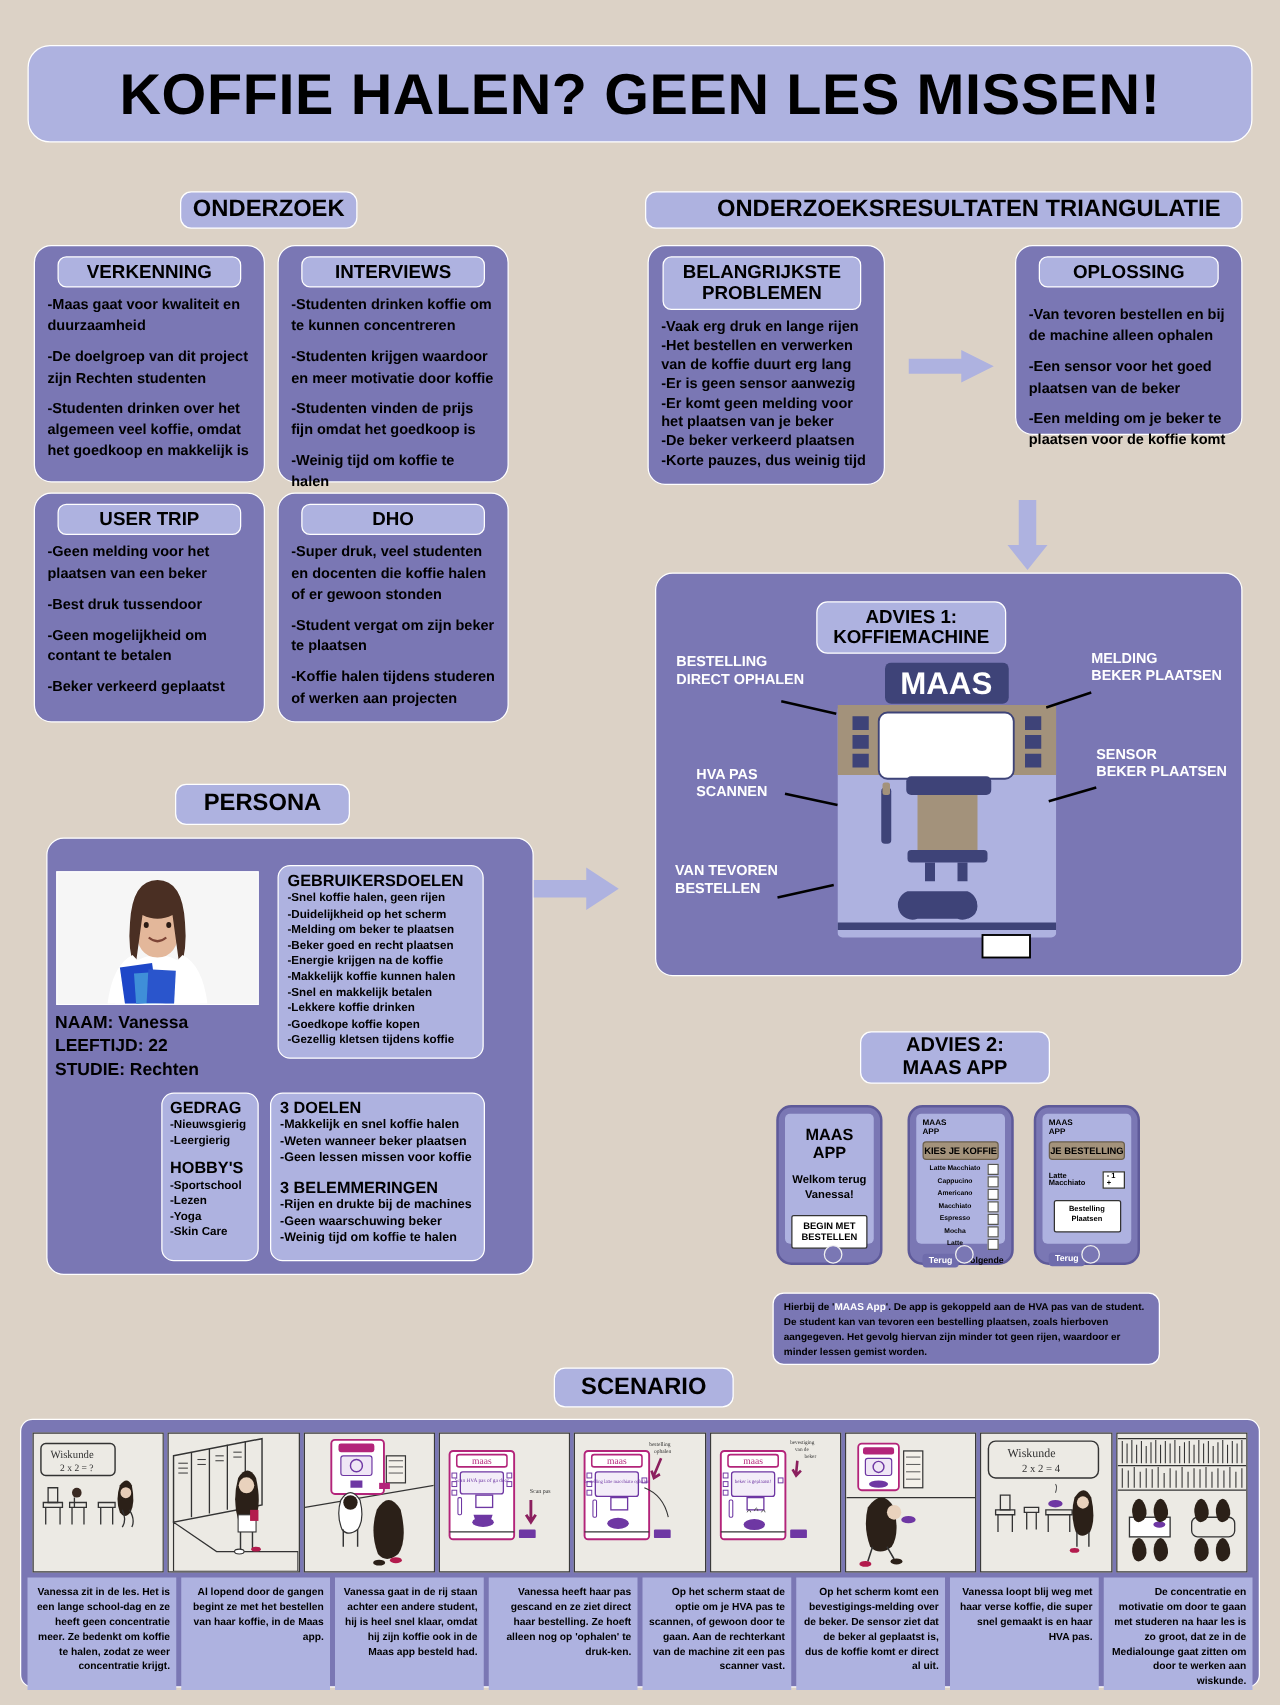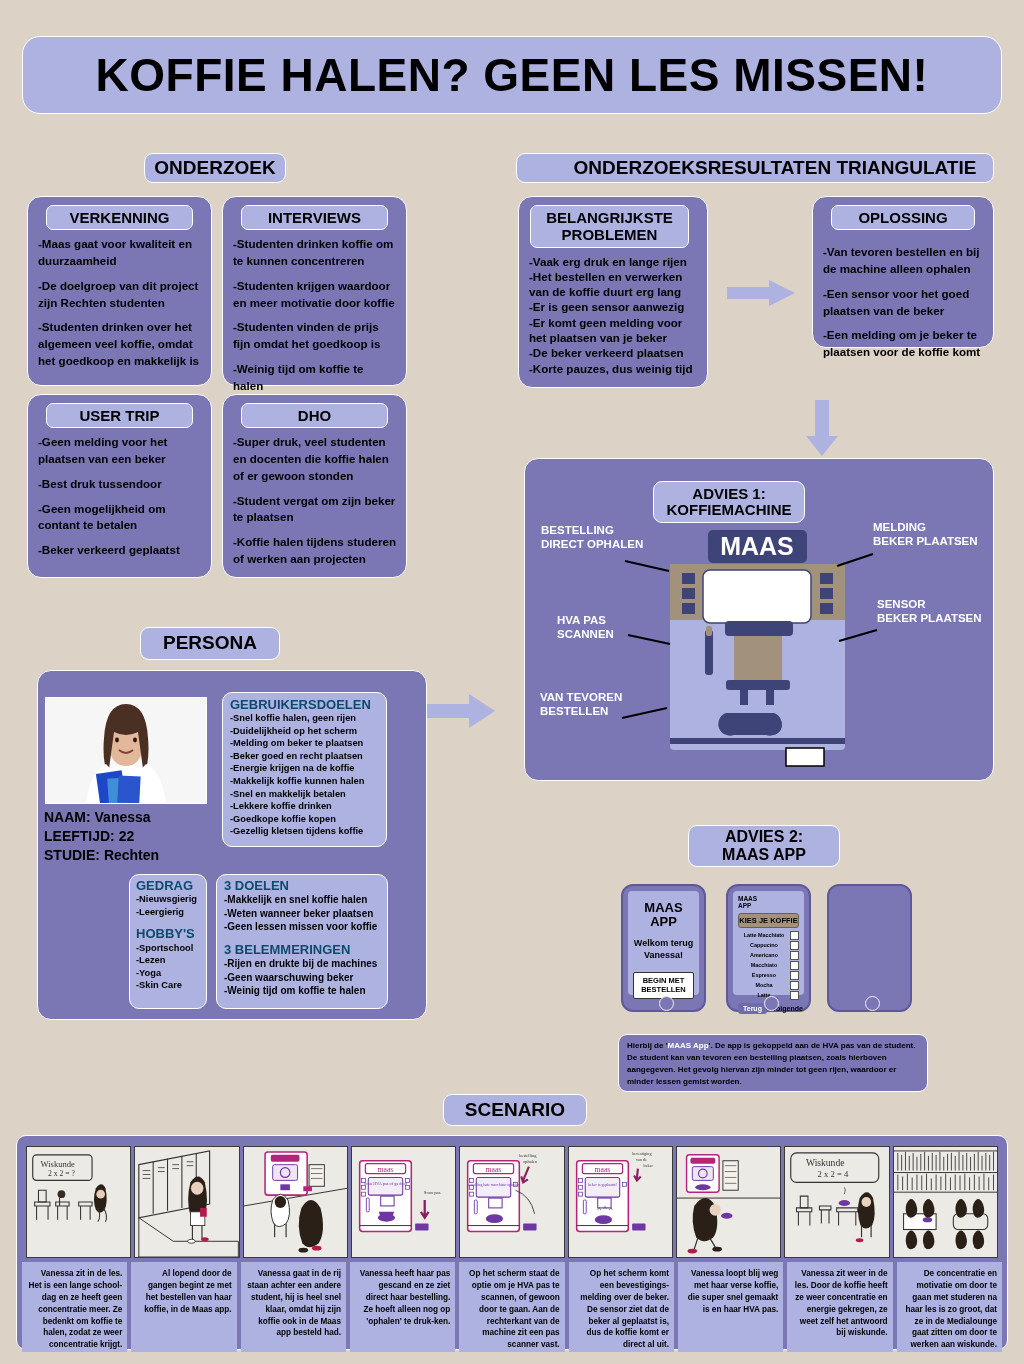--- a/index.html
+++ b/index.html
@@ -78,21 +78,21 @@
     position:absolute;left:45px;top:697px;width:160px;height:105px;
     background:#f4f4f4;border:1px solid #fff;overflow:hidden;
   }
   .persona-meta{position:absolute;left:44px;top:808px;color:#000;font-size:14px;font-weight:bold;line-height:1.35;}
   .subbox{
     position:absolute;background:#aeb2e0;border:1px solid #fff;border-radius:10px;box-sizing:border-box;
   }
   #doelenbox{left:222px;top:692px;width:165px;height:155px;padding:5px 7px;}
   #gedragbox{left:129px;top:874px;width:78px;height:135px;padding:4px 6px;}
   #drie{left:216px;top:874px;width:172px;height:135px;padding:4px 7px;}
-  .sub-h{color:#0c4a6e;font-weight:bold;font-size:13px;line-height:1.1;}
+  .sub-h{color:#000000;font-weight:bold;font-size:13px;line-height:1.1;}
   .sub-li{color:#000;font-weight:bold;font-size:9.3px;line-height:1.35;}
   .sub-li.big{font-size:10px;}
 
   
   .phone{
     position:absolute;background:#7a77b4;border:2px solid #5e5a99;border-radius:12px;box-sizing:border-box;
   }
   .screen{
     position:absolute;background:#aeb2e0;border-radius:4px;box-sizing:border-box;
   }
@@ -416,20 +416,38 @@
       </div>
       <div style="display:flex;justify-content:space-between;margin-top:3px;">
         <span class="nav-pill">Terug</span>
         <span class="nav-pill" style="background:transparent;color:#000;">Volgende</span>
       </div>
     </div>
     <div class="home-btn" style="left:36px;top:110px;"></div>
   </div>
 
   <div class="phone" style="left:827px;top:884px;width:85px;height:128px;">
+    <div class="screen" style="left:5px;top:5px;right:5px;height:104px;padding:4px 5px;box-sizing:border-box;">
+      <div style="font-size:6.5px;font-weight:bold;color:#000;line-height:1.15;">
+        <div>MAAS</div>
+        <div>APP</div>
+      </div>
+      <div class="tan-pill" style="margin-top:3px;">JE BESTELLING</div>
+      <div style="display:flex;align-items:center;justify-content:space-between;margin-top:9px;">
+        <span style="font-size:6px;font-weight:bold;color:#000;">Latte Macchiato</span>
+        <span style="font-size:6px;font-weight:bold;color:#000;background:#fff;border:1px solid #333;padding:0 2px;">- 1 +</span>
+      </div>
+      <div class="white-btn" style="margin:9px auto 0 auto;width:48px;font-size:6px;padding:4px 2px;line-height:1.3;">
+        <div>Bestelling</div>
+        <div>Plaatsen</div>
+      </div>
+      <div style="margin-top:10px;">
+        <span class="nav-pill">Terug</span>
+      </div>
+    </div>
     <div class="home-btn" style="left:36px;top:110px;"></div>
   </div>
 
   <div id="explain"><span>Hierbij de '</span><span class="hl">MAAS App</span><span>'. De app is gekoppeld aan de HVA pas van de student. De student kan van tevoren een bestelling plaatsen, zoals hierboven aangegeven. Het gevolg hiervan zijn minder tot geen rijen, waardoor er minder lessen gemist worden.</span></div>
 
   <div class="pill sec-scenario">SCENARIO</div>
   <div id="scenario-panel"></div>
 
   <div class="strip">
 
@@ -625,17 +643,16 @@
   </div>
 
   <div class="captions">
     <div class="cap">Vanessa zit in de les. Het is een lange school-dag en ze heeft geen concentratie meer. Ze bedenkt om koffie te halen, zodat ze weer concentratie krijgt.</div>
     <div class="cap">Al lopend door de gangen begint ze met het bestellen van haar koffie, in de Maas app.</div>
     <div class="cap">Vanessa gaat in de rij staan achter een andere student, hij is heel snel klaar, omdat hij zijn koffie ook in de Maas app besteld had.</div>
     <div class="cap">Vanessa heeft haar pas gescand en ze ziet direct haar bestelling. Ze hoeft alleen nog op 'ophalen' te druk-ken.</div>
     <div class="cap">Op het scherm staat de optie om je HVA pas te scannen, of gewoon door te gaan. Aan de rechterkant van de machine zit een pas scanner vast.</div>
     <div class="cap">Op het scherm komt een bevestigings-melding over de beker. De sensor ziet dat de beker al geplaatst is, dus de koffie komt er direct al uit.</div>
     <div class="cap">Vanessa loopt blij weg met haar verse koffie, die super snel gemaakt is en haar HVA pas.</div>
-    <div class="cap">Vanessa zit weer in de les. Door de koffie heeft ze weer concentratie en energie gekregen, ze weet zelf het antwoord bij wiskunde.</div>
     <div class="cap">De concentratie en motivatie om door te gaan met studeren na haar les is zo groot, dat ze in de Medialounge gaat zitten om door te werken aan wiskunde.</div>
   </div>
 
 </div>
 
 </body></html>

